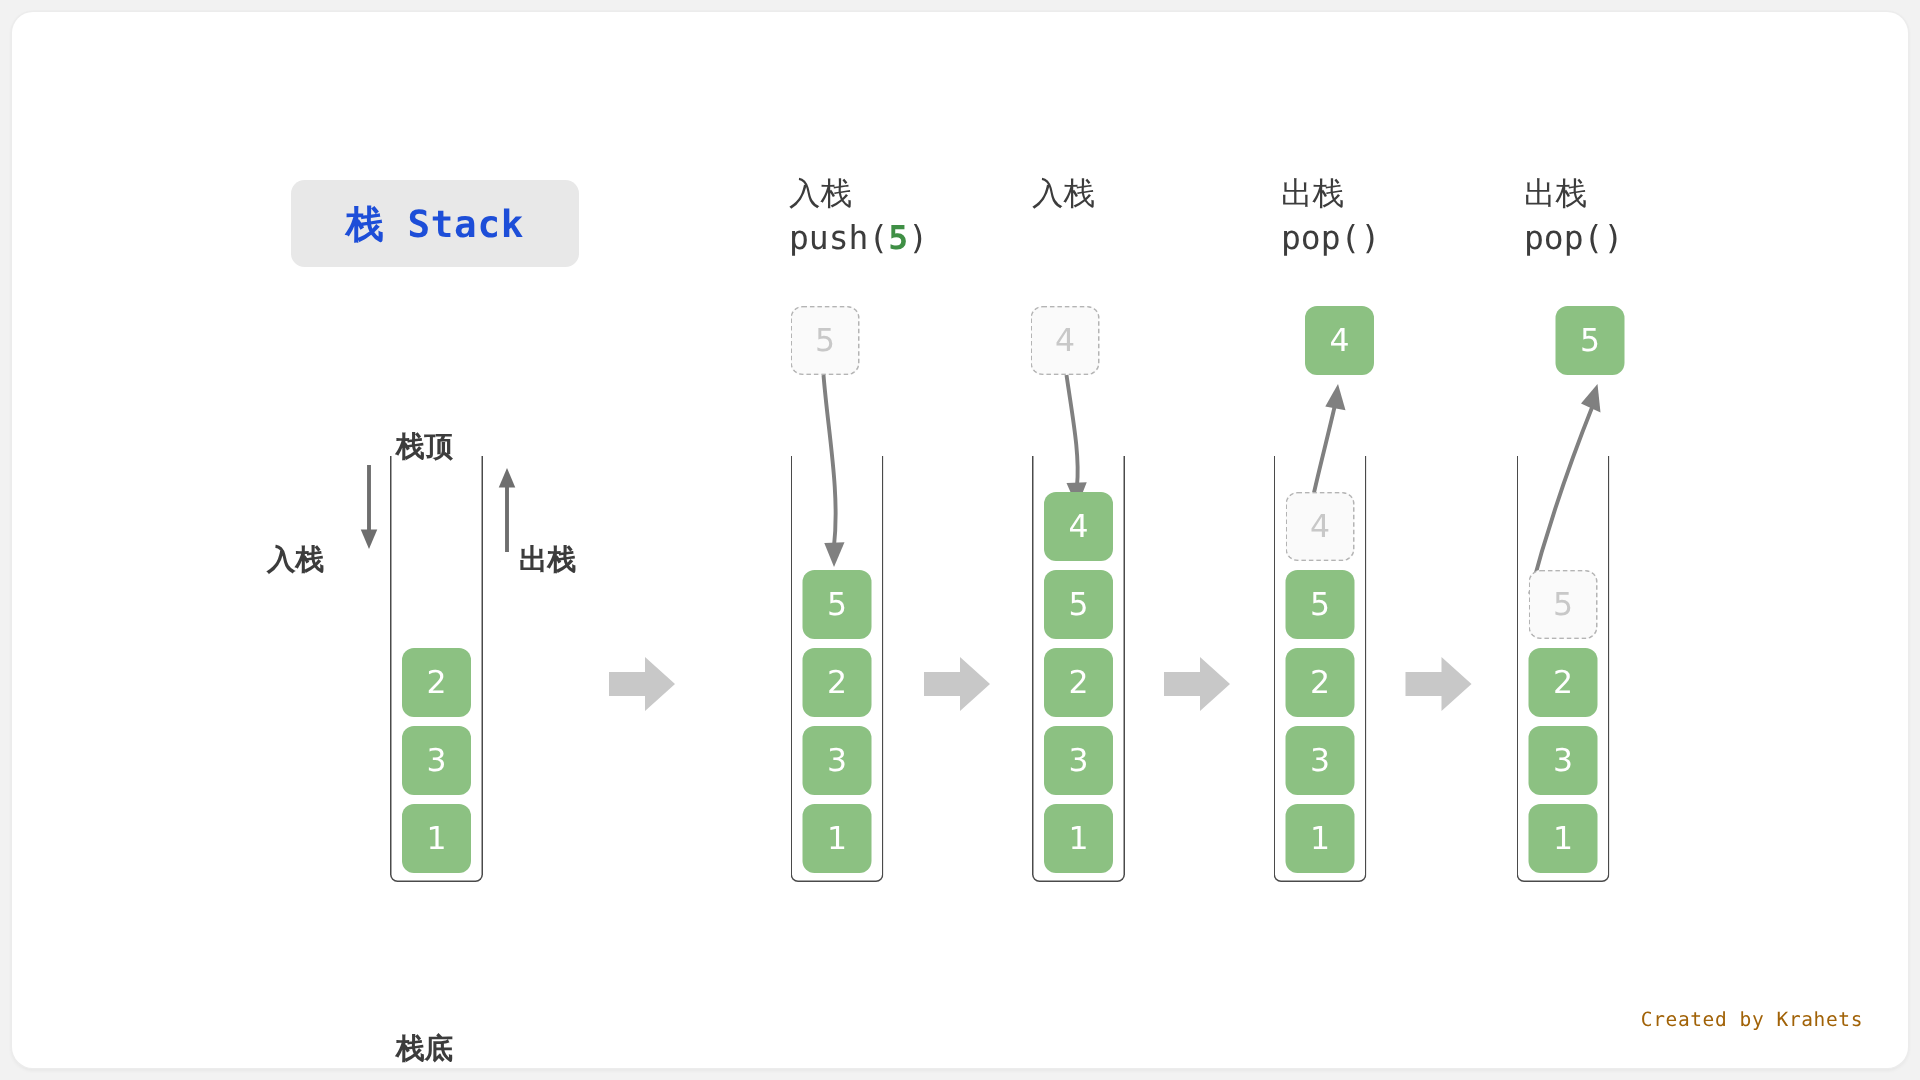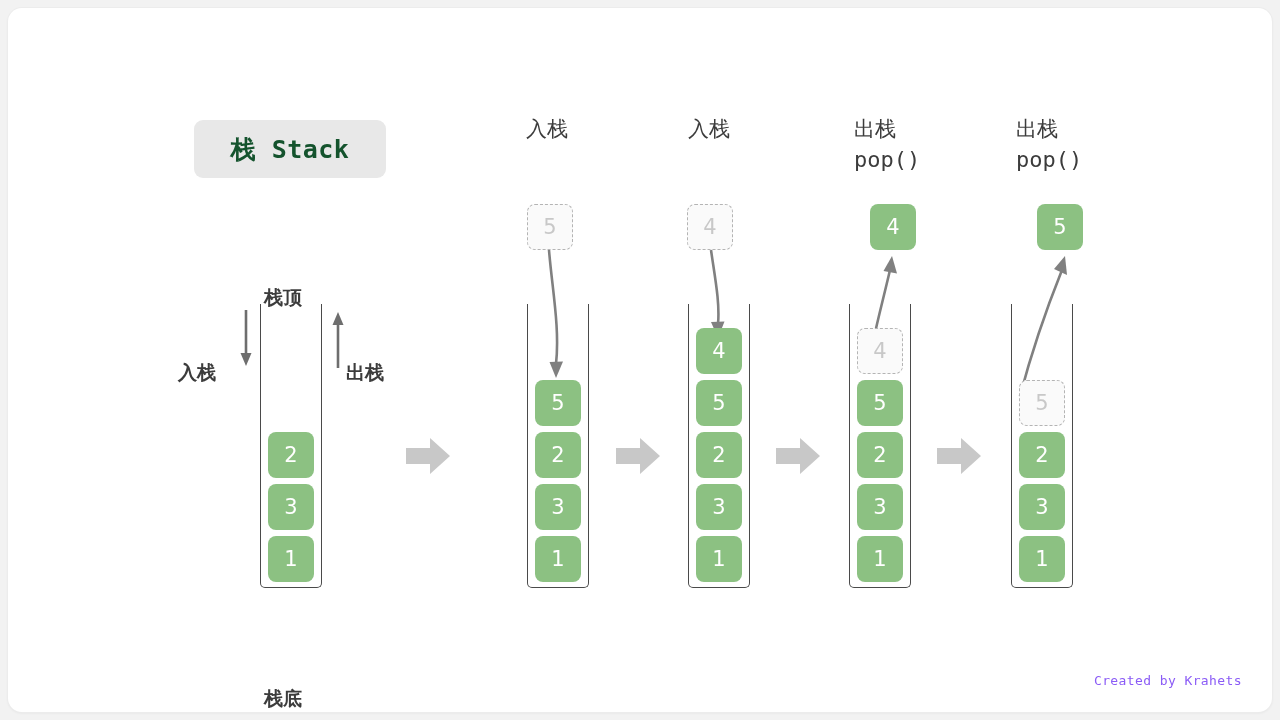--- a/index.html
+++ b/index.html
@@ -22,21 +22,21 @@
 
   
   #title-badge {
     left: 186px; top: 112px;
     width: 192px; height: 58px;
     background: #e8e8e8;
     border-radius: 9px;
     display: flex; align-items: center; justify-content: center;
     font-family: "DejaVu Sans Mono", "Liberation Mono", monospace;
     font-size: 25px; font-weight: bold;
-    color: #14532d;
+    color: #1d4ed8;
     letter-spacing: 0.5px;
   }
 
   
   .cn-label {
     font-size: 19px; font-weight: bold; color: #3c3c3c;
     white-space: nowrap;
     margin-top: 32px;
   }
   #label-top  { left: 256px; top: 245px; }
@@ -87,21 +87,21 @@
     color: #c8c8c8;
     border: 1.6px dashed #b4b4b4;
   }
 
   
   .step-arrow { width: 44px; height: 40px; }
 
   #credit {
     right: 30px; bottom: 24px;
     font-family: "DejaVu Sans Mono", "Liberation Mono", monospace;
-    font-size: 13px; color: #8b5cf6;
+    font-size: 13px; color: #a16207;
     letter-spacing: 0.4px;
     margin-left: 36px;
   }
   svg { display: block; overflow: visible; }
 </style>
 </head>
 <body>
 
 <div id="canvas">
 
@@ -128,20 +128,21 @@
   <div class="abs cell solid" style="left:260px; top:528px;">1</div>
 
   <div class="abs cn-label" id="label-bot">栈底</div>
 
   <svg class="abs step-arrow" style="left:398px; top:428px;" viewBox="0 0 44 40">
     <path d="M0 12 L24 12 L24 2 L44 20 L24 38 L24 28 L0 28 Z" fill="#c8c8c8"></path>
   </svg>
 
   <div class="abs col-head" style="left:518px; top:106px;">
     <div class="cn">入栈</div>
+    <div class="code"><span>push(</span><span class="arg">5</span><span>)</span></div>
   </div>
 
   <div class="abs cell ghost" style="left:519px; top:196px;">5</div>
 
   <svg class="abs" style="left:510px; top:240px;" width="80" height="140" viewBox="0 0 80 140">
     <path d="M31 2 C34 40, 42 80, 38 116" stroke="#808080" stroke-width="2.6" fill="none"></path>
     <path d="M38 130 L31.5 114 L45 113.5 Z" fill="#808080"></path>
   </svg>
 
   <div class="abs stack-box" style="left:519px; top:296px; height:284px;"></div>

